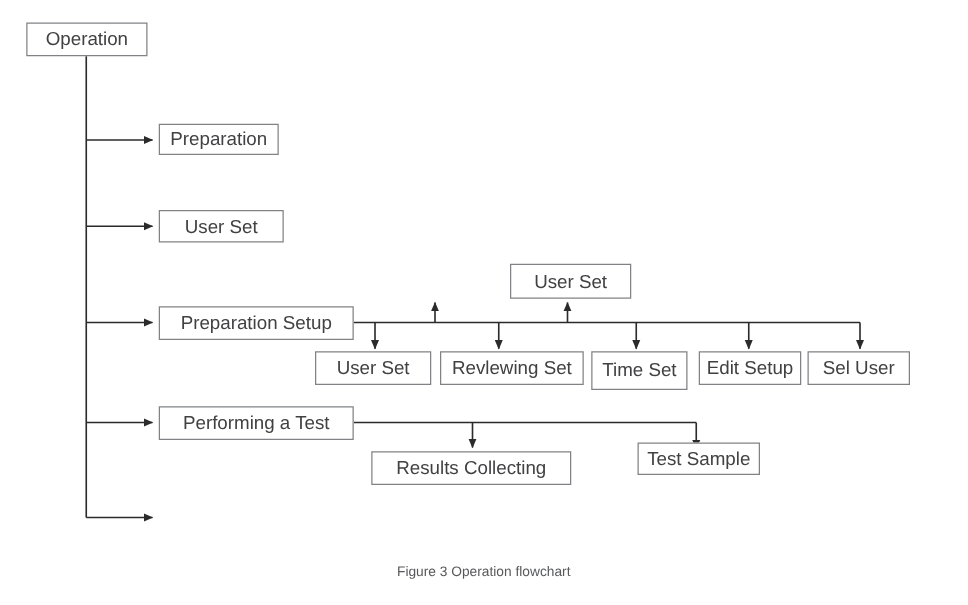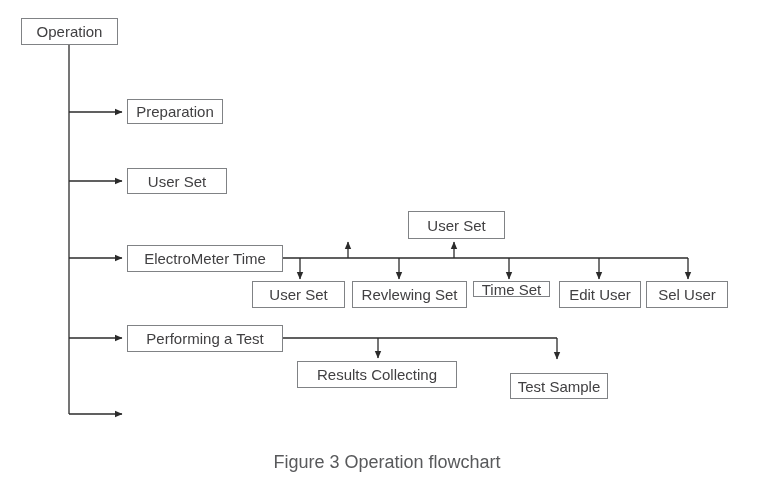--- a/index.html
+++ b/index.html
@@ -23,21 +23,21 @@
     display:flex;
     align-items:center;
     justify-content:center;
     white-space:nowrap;
     text-align:right;
   }
   .caption{
     position:absolute;
     left:0;top:452px;width:774px;
     text-align:center;
-    font-size:18px;
+    font-size:11px;
     color:#58595b;
   }
 </style>
 </head>
 <body>
 
 <div class="canvas">
 
   <svg class="connectors" width="774" height="484" viewBox="0 0 774 484" xmlns="http://www.w3.org/2000/svg">
     <defs>
@@ -65,29 +65,29 @@
 
     <path class="ln" d="M283,338 L557,338"></path>
     <path class="ln" d="M378,338 L378,358" marker-end="url(#arr)"></path>
     <path class="ln" d="M557,338 L557,359" marker-end="url(#arr)"></path>
   </svg>
 
   <div class="node" style="left:21px;top:18px;width:97px;height:27px">Operation</div>
 
   <div class="node" style="left:127px;top:99px;width:96px;height:25px">Preparation</div>
   <div class="node" style="left:127px;top:168px;width:100px;height:26px">User Set</div>
-  <div class="node" style="left:127px;top:245px;width:156px;height:27px">ElectroMeter Time</div>
+  <div class="node" style="left:127px;top:245px;width:156px;height:27px">Preparation Setup</div>
   <div class="node" style="left:127px;top:325px;width:156px;height:27px">Performing a Test</div>
 
   <div class="node" style="left:408px;top:211px;width:97px;height:28px">User Set</div>
 
   <div class="node" style="left:252px;top:281px;width:93px;height:27px">User Set</div>
   <div class="node" style="left:352px;top:281px;width:115px;height:27px">Revlewing Set</div>
-  <div class="node" style="left:473px;top:281px;width:77px;height:16px">Time Set</div>
-  <div class="node" style="left:559px;top:281px;width:82px;height:27px">Edit User</div>
+  <div class="node" style="left:473px;top:281px;width:77px;height:31px">Time Set</div>
+  <div class="node" style="left:559px;top:281px;width:82px;height:27px">Edit Setup</div>
   <div class="node" style="left:646px;top:281px;width:82px;height:27px">Sel User</div>
 
   <div class="node" style="left:297px;top:361px;width:160px;height:27px">Results Collecting</div>
-  <div class="node" style="left:510px;top:373px;width:98px;height:26px">Test Sample</div>
+  <div class="node" style="left:510px;top:354px;width:98px;height:26px">Test Sample</div>
 
   <div class="caption">Figure 3 Operation flowchart</div>
 
 </div>
 
 </body></html>

